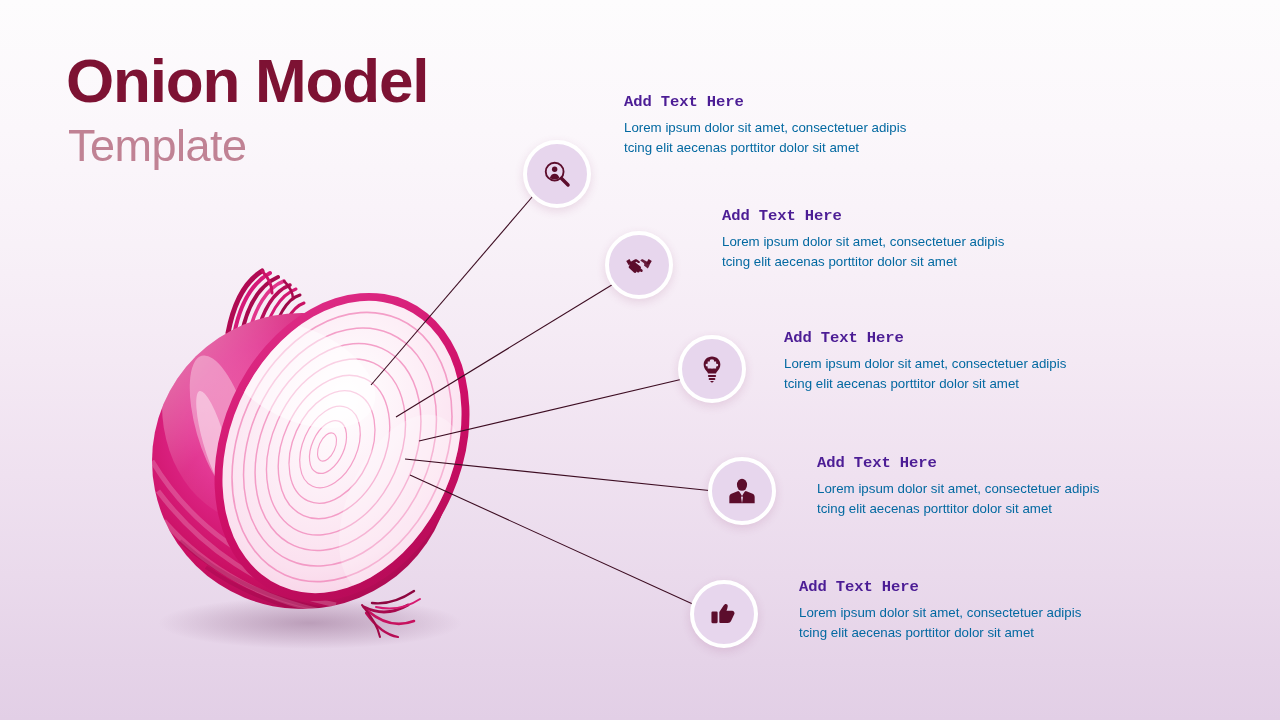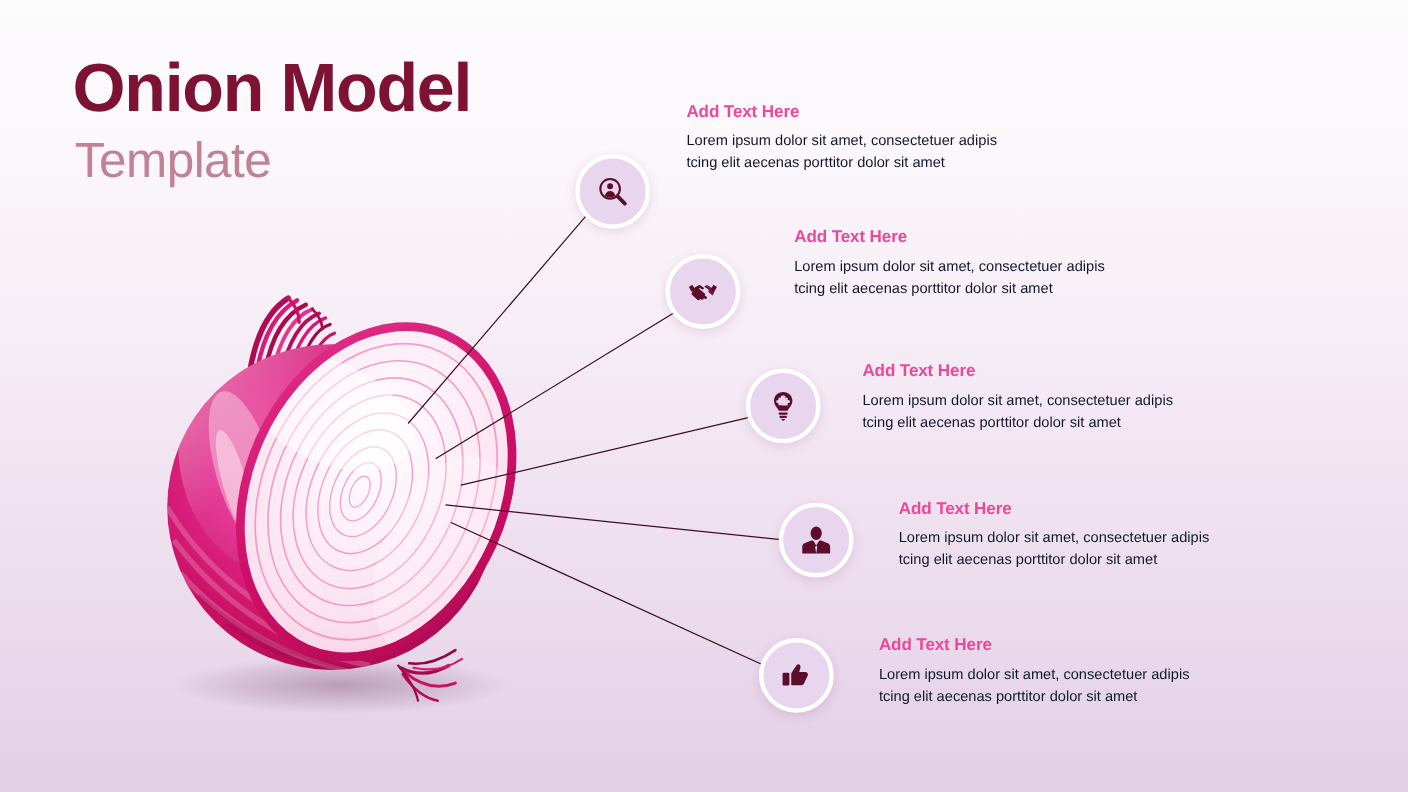--- a/index.html
+++ b/index.html
@@ -86,28 +86,29 @@
   }
   .badge svg { display: block; }
 
   
   .item-text {
     position: absolute;
   }
   .item-head {
     font-size: 15.5px;
     font-weight: bold;
-    color: #ec4899;
+    color: #4c1d95;
     margin: 0 0 7px 0;
     letter-spacing: -0.1px;
     white-space: nowrap;
+    font-family: Liberation Mono, monospace;
   }
   .item-body {
     font-size: 13.3px;
-    color: #0f172a;
+    color: #0369a1;
     line-height: 1.52;
     margin: 0;
     white-space: nowrap;
   }
 </style>
 </head>
 <body>
 
 <div class="slide">
 

